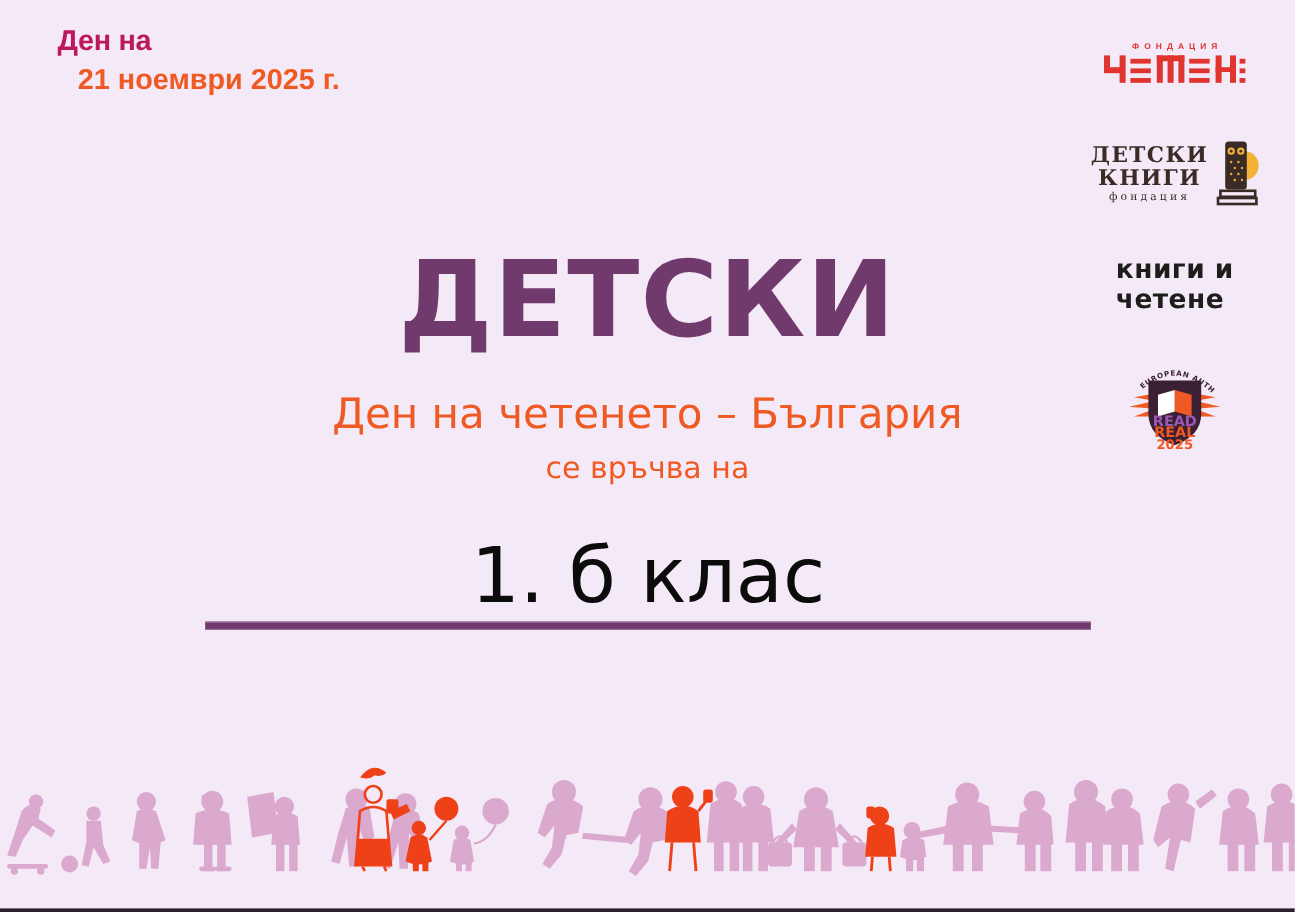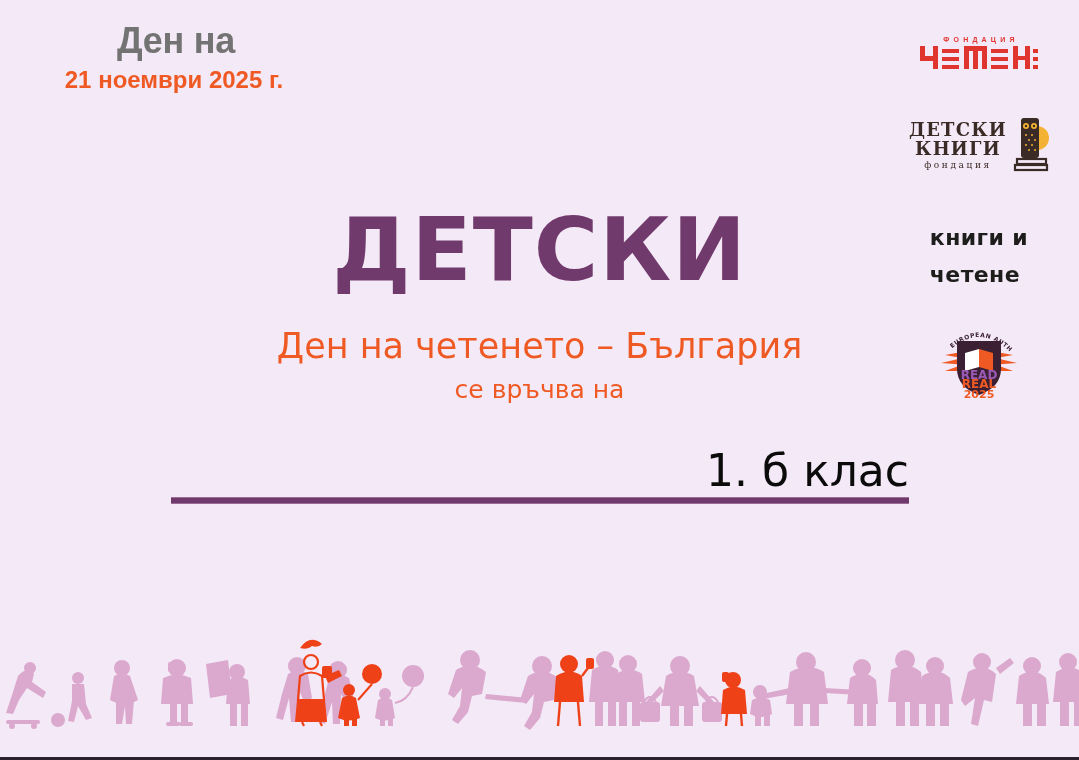--- a/index.html
+++ b/index.html
@@ -33,26 +33,25 @@
   }
 
   .event-logo {
     position: absolute;
     left: 44px;
     top: 22px;
     width: 260px;
   }
   .event-logo-line1,
   .event-logo-line2 {
-    color: #737373;
-    font-weight: bold;
-    font-size: 36px;
+    color: #be185d;
+    font-weight: bold;
+    font-size: 24px;
     line-height: 1.05;
     letter-spacing: -0.3px;
-    text-align: center;
     white-space: nowrap;
   }
   .event-logo-line1 { margin-left: 4px; }
   .event-logo-date {
     color: #ef5a24;
     font-weight: bold;
     font-size: 24px;
     line-height: 1.4;
     text-align: center;
     margin-top: 3px;
@@ -109,21 +108,20 @@
 
   
   .s-knigi { flex-direction: column; justify-content: center; align-items: flex-start; }
   .s-knigi .l1, .s-knigi .l2 {
     color: #1d1d1b;
     font-size: 22px;
     font-weight: bold;
     line-height: 1.12;
     letter-spacing: 0.4px;
     font-family: "DejaVu Sans", sans-serif;
-    margin-top: 12px;
   }
 
   
   .main-title {
     position: absolute;
     top: 206px;
     left: 0;
     width: 1079px;
     text-align: center;
     color: #713a6d;
@@ -152,25 +150,24 @@
 
   .recipient-wrap {
     position: absolute;
     top: 447px;
     left: 171px;
     width: 738px;
     text-align: center;
   }
   .recipient-name {
     font-family: "DejaVu Sans", sans-serif;
-    font-size: 44px;
+    font-size: 64px;
     color: #0b0b0b;
     line-height: 1.08;
     white-space: nowrap;
-    text-align: right;
   }
   .recipient-rule {
     margin-top: 2px;
     height: 5px;
     background: #713a6d;
     border-top: 1px solid #9a6c96;
     border-bottom: 1px solid #9a6c96;
     width: 738px;
   }
 

